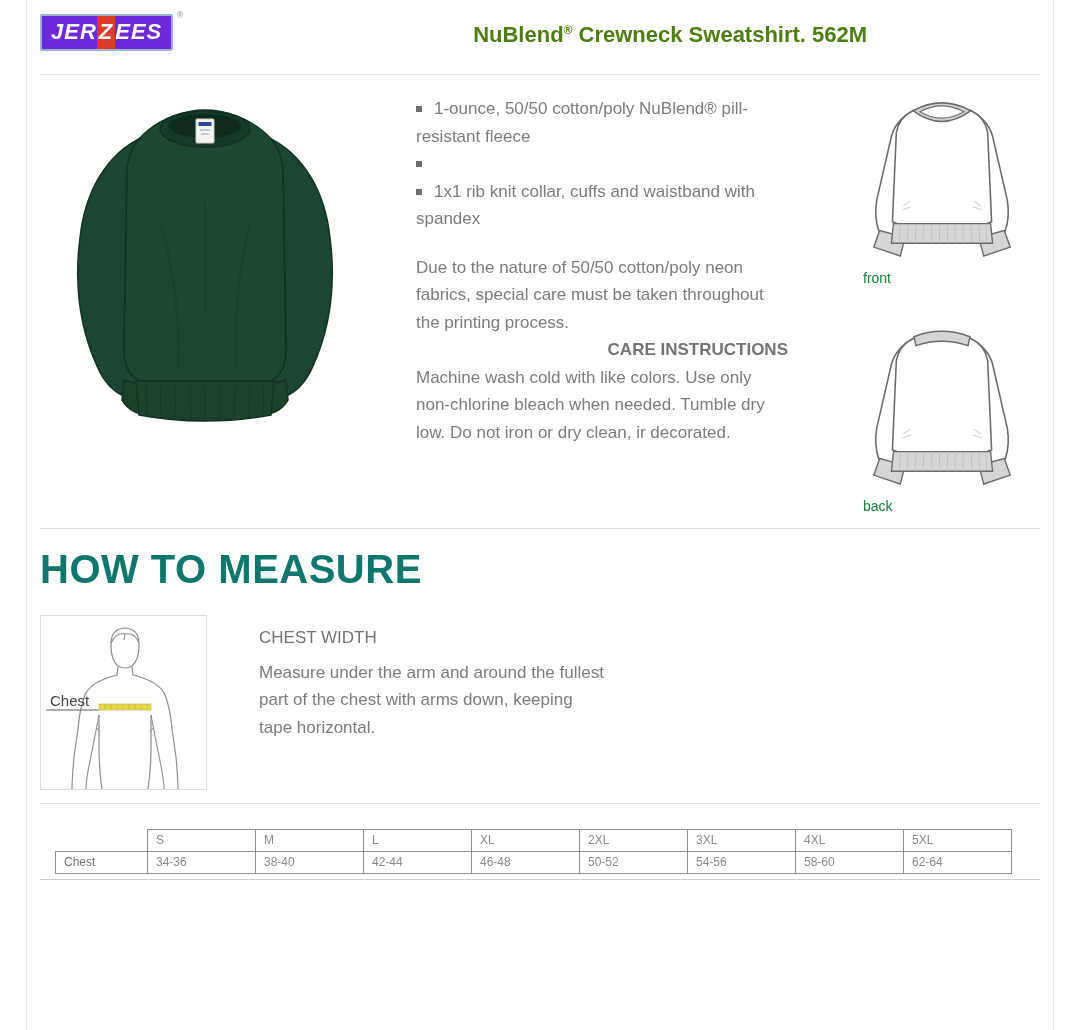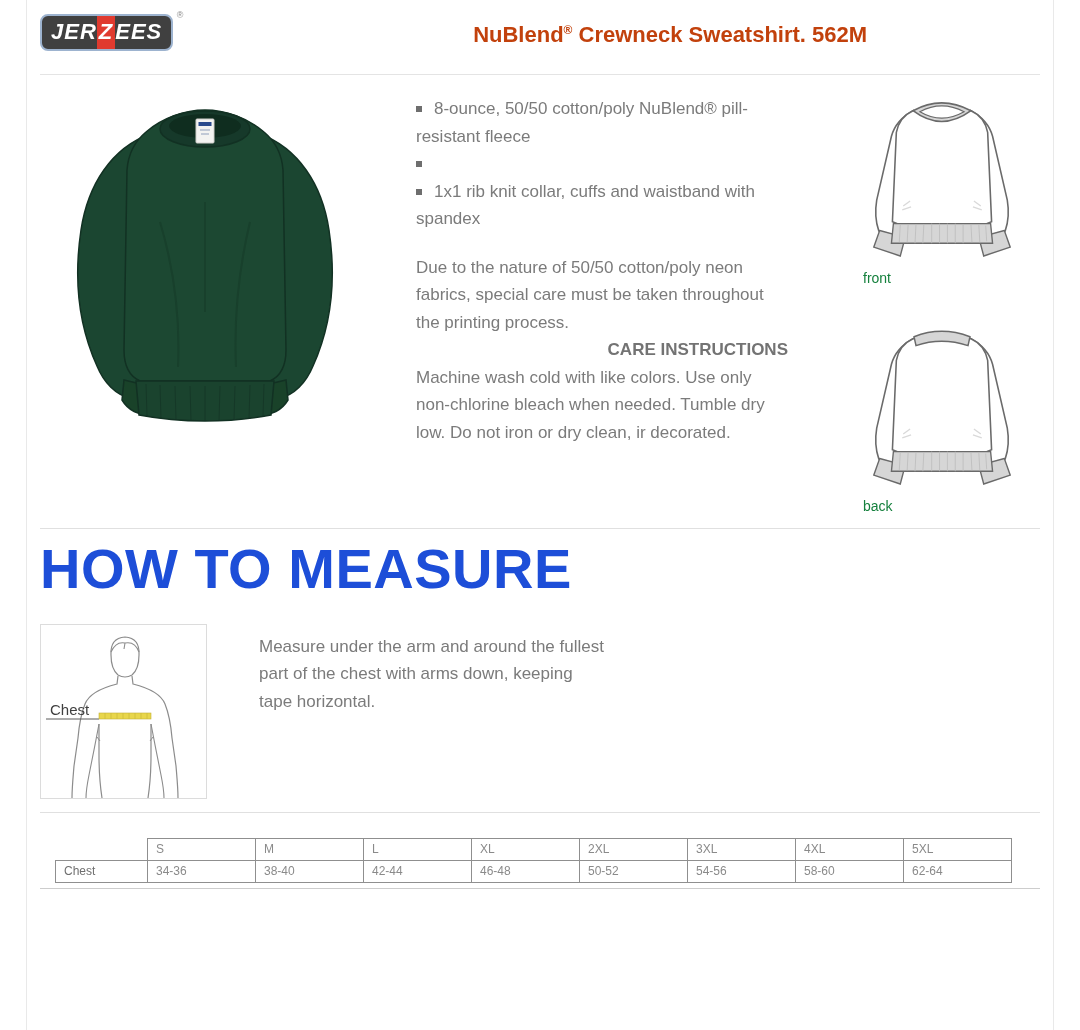--- a/index.html
+++ b/index.html
@@ -4,46 +4,46 @@
 <style>
   * { margin:0; padding:0; box-sizing:border-box; }
   html,body { width:1080px; height:1030px; background:#fff; overflow:hidden;
               font-family:"Liberation Sans", sans-serif; }
   .page { position:absolute; left:26px; top:0; width:1028px; height:1030px;
           border-left:1px solid #e9e9e9; border-right:1px solid #e9e9e9; background:#fff; }
 
   
   .hdr { display:flex; align-items:flex-start; padding:14px 14px 0 13px; height:74px; }
   .logo-wrap { position:relative; flex:0 0 auto; }
-  .logo { display:inline-block; background:#404040; border:2px solid #9db3cf; border-radius:8px;
+  .logo { display:inline-block; background:#6d28d9; border:2px solid #9db3cf; border-radius:2px;
           padding:5px 9px 6px 9px; color:#fff; font-weight:bold; font-style:italic;
           font-size:22px; letter-spacing:1px; line-height:1; position:relative; }
   .logo .z { background:#e03a2f; padding:5px 2px 6px 2px; margin:-5px 0 -6px 0; display:inline-block; }
   .logo-reg { position:absolute; top:-4px; right:-10px; font-size:9px; color:#8a8a8a; font-style:normal; }
   .title { flex:1; text-align:center; padding-left:128px; margin-top:8px;
-           font-size:22px; font-weight:bold; color:#c2410c; }
+           font-size:22px; font-weight:bold; color:#4d7c0f; }
   .title sup { font-size:12px; }
 
   .rule { border:none; border-top:1px solid #e4e4e4; margin:0 13px; }
 
   
   .main { display:flex; padding:7px 14px 0 13px; }
   .photo { flex:0 0 330px; }
   .details { flex:0 0 372px; margin-left:46px; color:#7b7b7b; font-size:17px; line-height:27.5px; padding-top:13px; }
   .details ul { list-style:none; }
   .details li .sq { display:inline-block; width:6px; height:6px; background:#6e6e6e; margin-right:12px; vertical-align:2px; }
   .care-note { margin-top:21px; }
   .care-head { font-weight:bold; color:#737373;text-align:right; }
   .lineart { margin-left:auto; width:178px; padding-top:8px; color:#15803d; font-size:14px; }
   .art-label { display:block; margin:5px 0 0 2px; }
   .art-back { margin-top:32px; }
 
   
-  .big-head { font-size:56px; font-weight:bold; color:#1d4ed8; letter-spacing:0.5px;
-              margin:9px 0 0 13px; line-height:1.1; }
+  .big-head { font-size:40px; font-weight:bold; color:#0f766e; letter-spacing:0.5px;
+              margin:18px 0 0 13px; line-height:1.1; }
 
   
   .measure { display:flex; margin:24px 0 0 13px; }
   .fig-box { position:relative; width:167px; height:175px; border:1px solid #dcdcdc; background:#fff; flex:0 0 auto; }
   .chest-label { position:absolute; left:9px; top:76px; font-size:15px; color:#3f3f3f; }
   .measure-text { margin-left:52px; width:345px; color:#7b7b7b; font-size:17px; line-height:27.5px; padding-top:9px; }
   .measure-title { color:#717174; margin-bottom:7px; }
 
   .rule2 { border:none; border-top:1px solid #e0e0e0; margin:10px 13px 0 13px; }
 
@@ -94,21 +94,21 @@
         <ellipse cx="165" cy="44" rx="36" ry="12" fill="#0f2d1f"></ellipse>
 
         <rect x="156" y="37" width="18" height="24" rx="1" fill="#f3f3f1" stroke="#d0d0cc"></rect>
         <rect x="158.5" y="40" width="13" height="4" fill="#2a4a8c"></rect>
         <path d="M160,48 L170,48 M161,52 L169,52" stroke="#8fa0bc" stroke-width="1.2"></path>
       </svg>
     </div>
 
     <div class="details">
       <ul>
-        <li><span class="sq"></span><span>8-ounce, 50/50 cotton/poly NuBlend® pill-resistant fleece</span></li>
+        <li><span class="sq"></span><span>1-ounce, 50/50 cotton/poly NuBlend® pill-resistant fleece</span></li>
         <li><span class="sq"></span></li>
         <li><span class="sq"></span><span>1x1 rib knit collar, cuffs and waistband with spandex</span></li>
       </ul>
       <p class="care-note">Due to the nature of 50/50 cotton/poly neon fabrics, special care must be taken throughout the printing process.</p>
       <p class="care-head">CARE INSTRUCTIONS</p>
       <p>Machine wash cold with like colors. Use only non-chlorine bleach when needed. Tumble dry low. Do not iron or dry clean, ir decorated.</p>
     </div>
 
     <div class="lineart">
       <svg width="162" height="172" viewBox="0 0 165 175">
@@ -171,20 +171,21 @@
         <path d="M56,112 L59,116 M112,112 L109,116" fill="none" stroke="#8c8c8c" stroke-width="1"></path>
 
         <line x1="5" y1="94" x2="58" y2="94" stroke="#5a5a5a" stroke-width="1"></line>
 
         <rect x="58" y="88" width="52" height="6" fill="#e8d64b" stroke="#c3b138" stroke-width="0.6"></rect>
         <path d="M64,88 L64,94 M70,88 L70,94 M76,88 L76,94 M82,88 L82,94 M88,88 L88,94 M94,88 L94,94 M100,88 L100,94 M106,88 L106,94" stroke="#cdbc3a" stroke-width="0.8"></path>
       </svg>
       <span class="chest-label">Chest</span>
     </div>
     <div class="measure-text">
+      <div class="measure-title">CHEST WIDTH</div>
       <div>Measure under the arm and around the fullest part of the chest with arms down, keeping tape horizontal.</div>
     </div>
   </div>
 
   <hr class="rule2" style="margin-top:13px;">
 
 
   <table class="sizes">
     <tbody>
         <tr>

